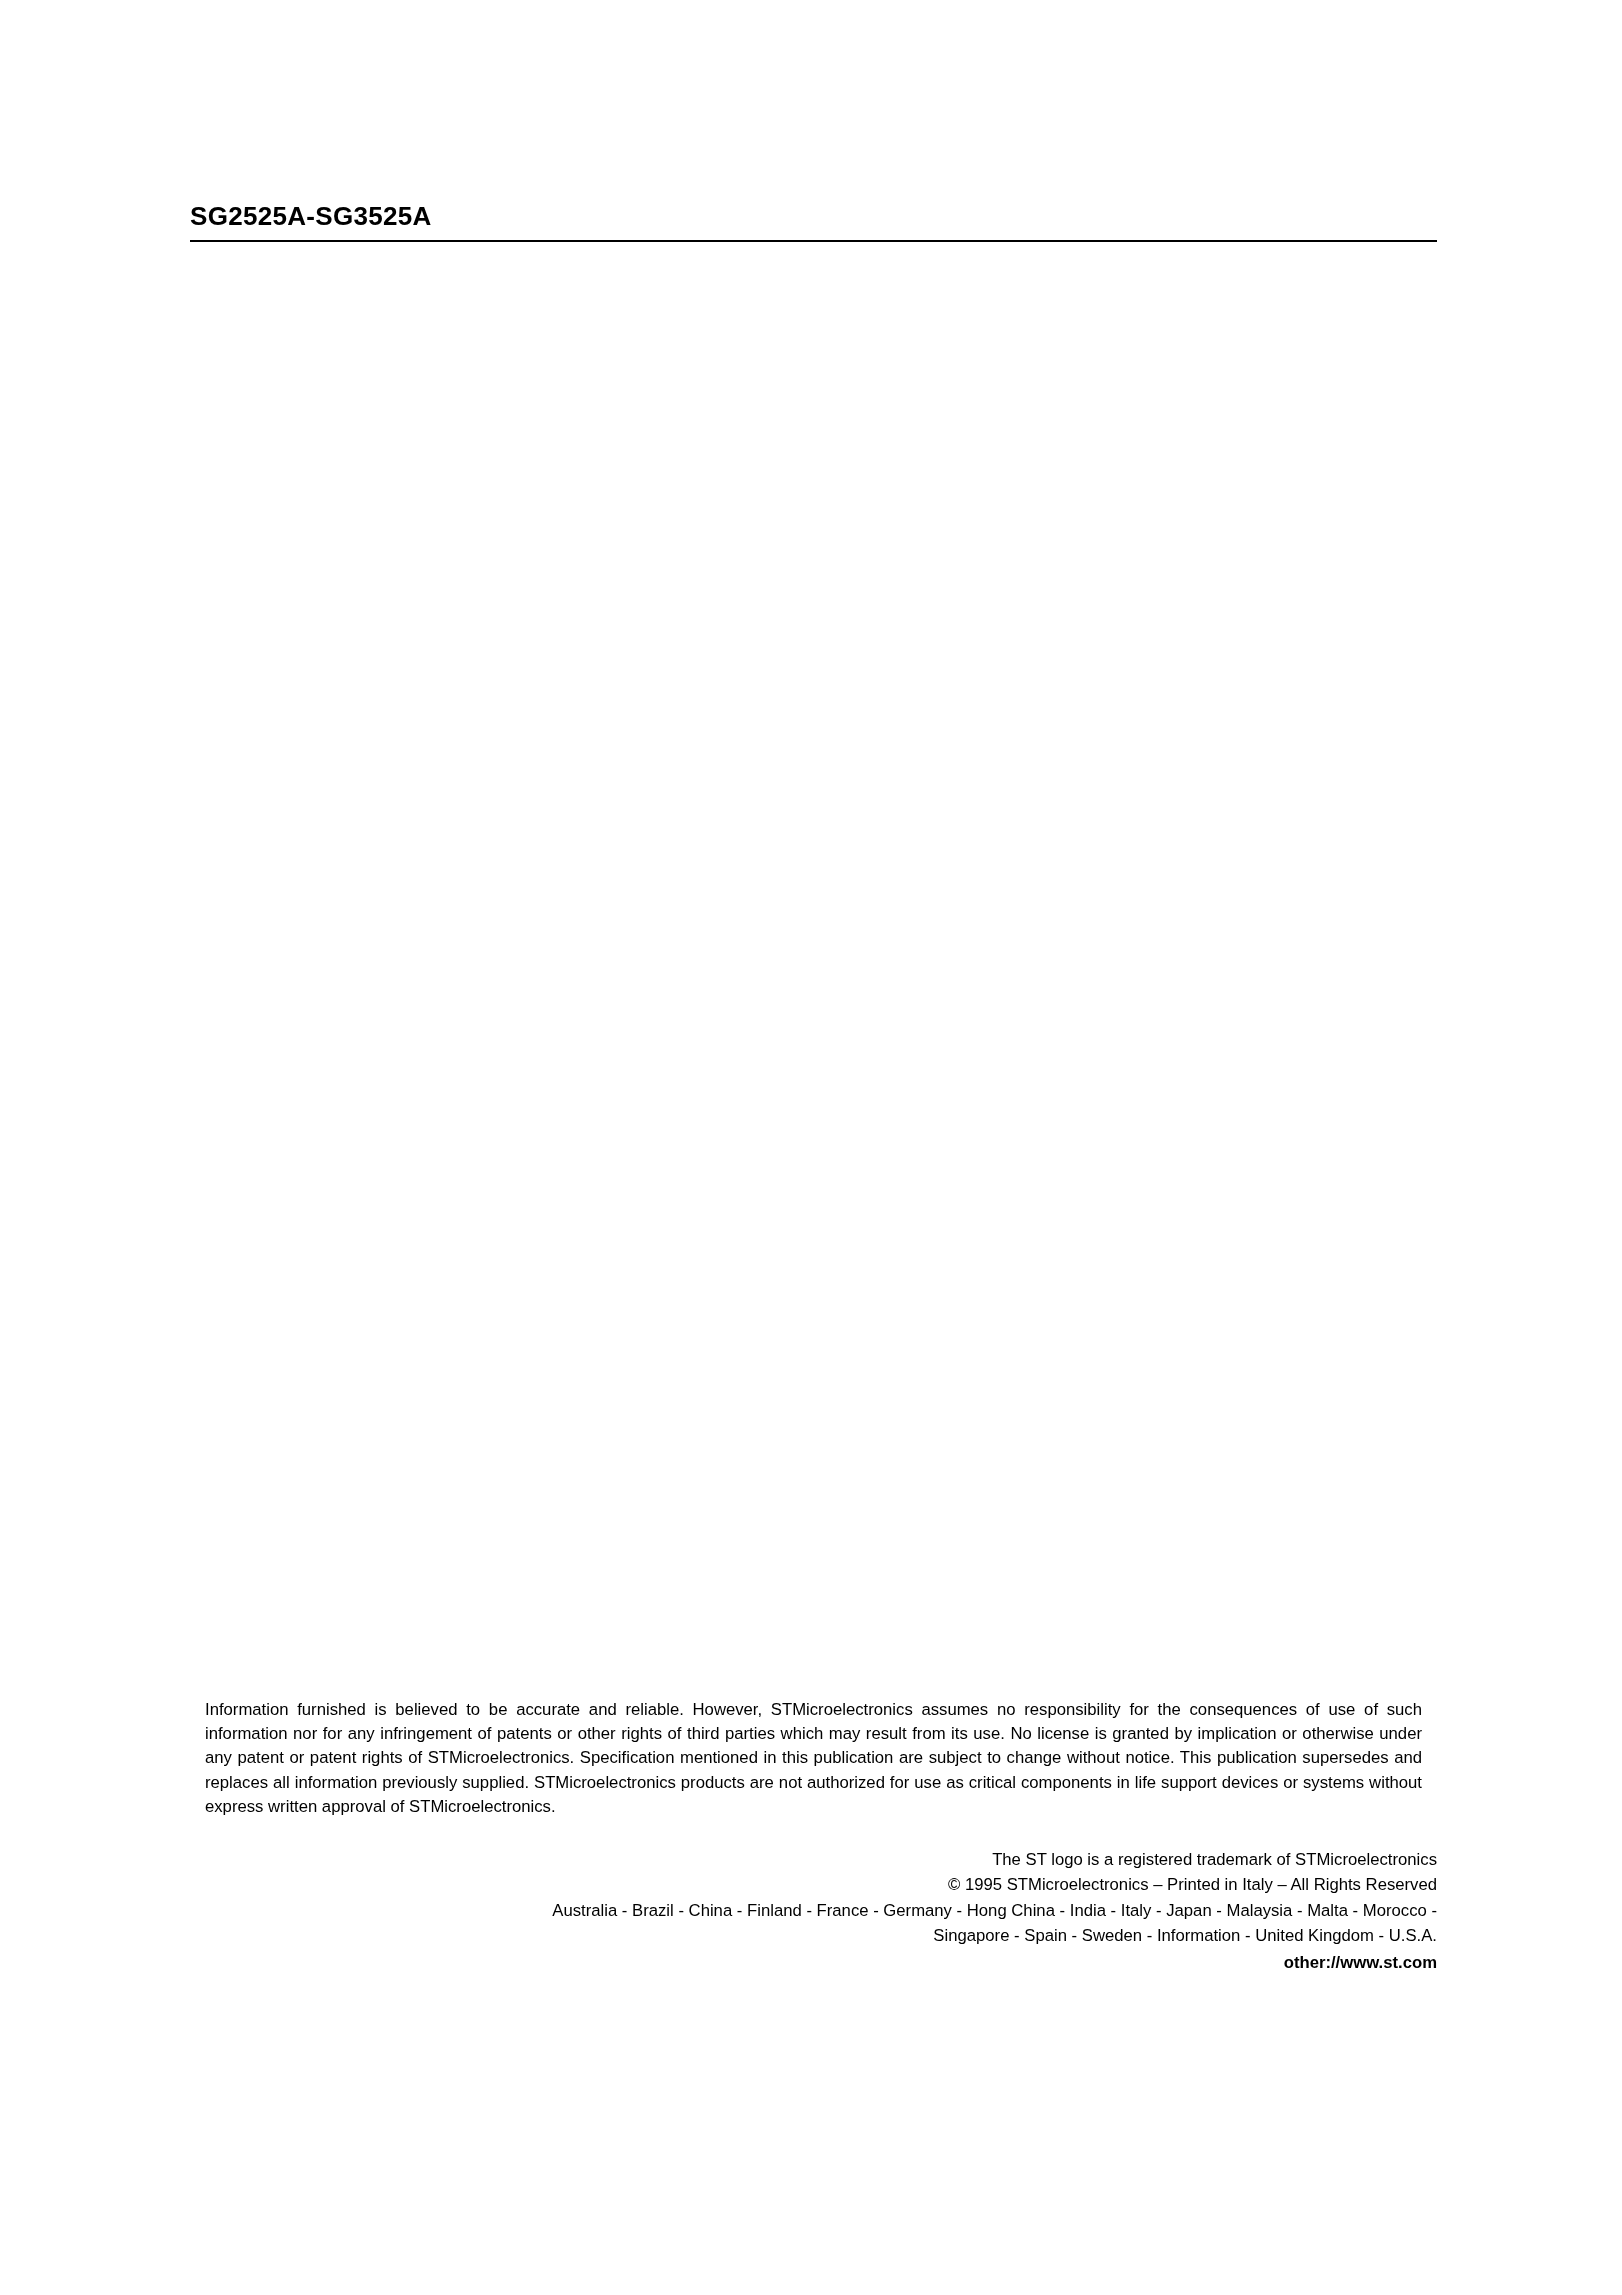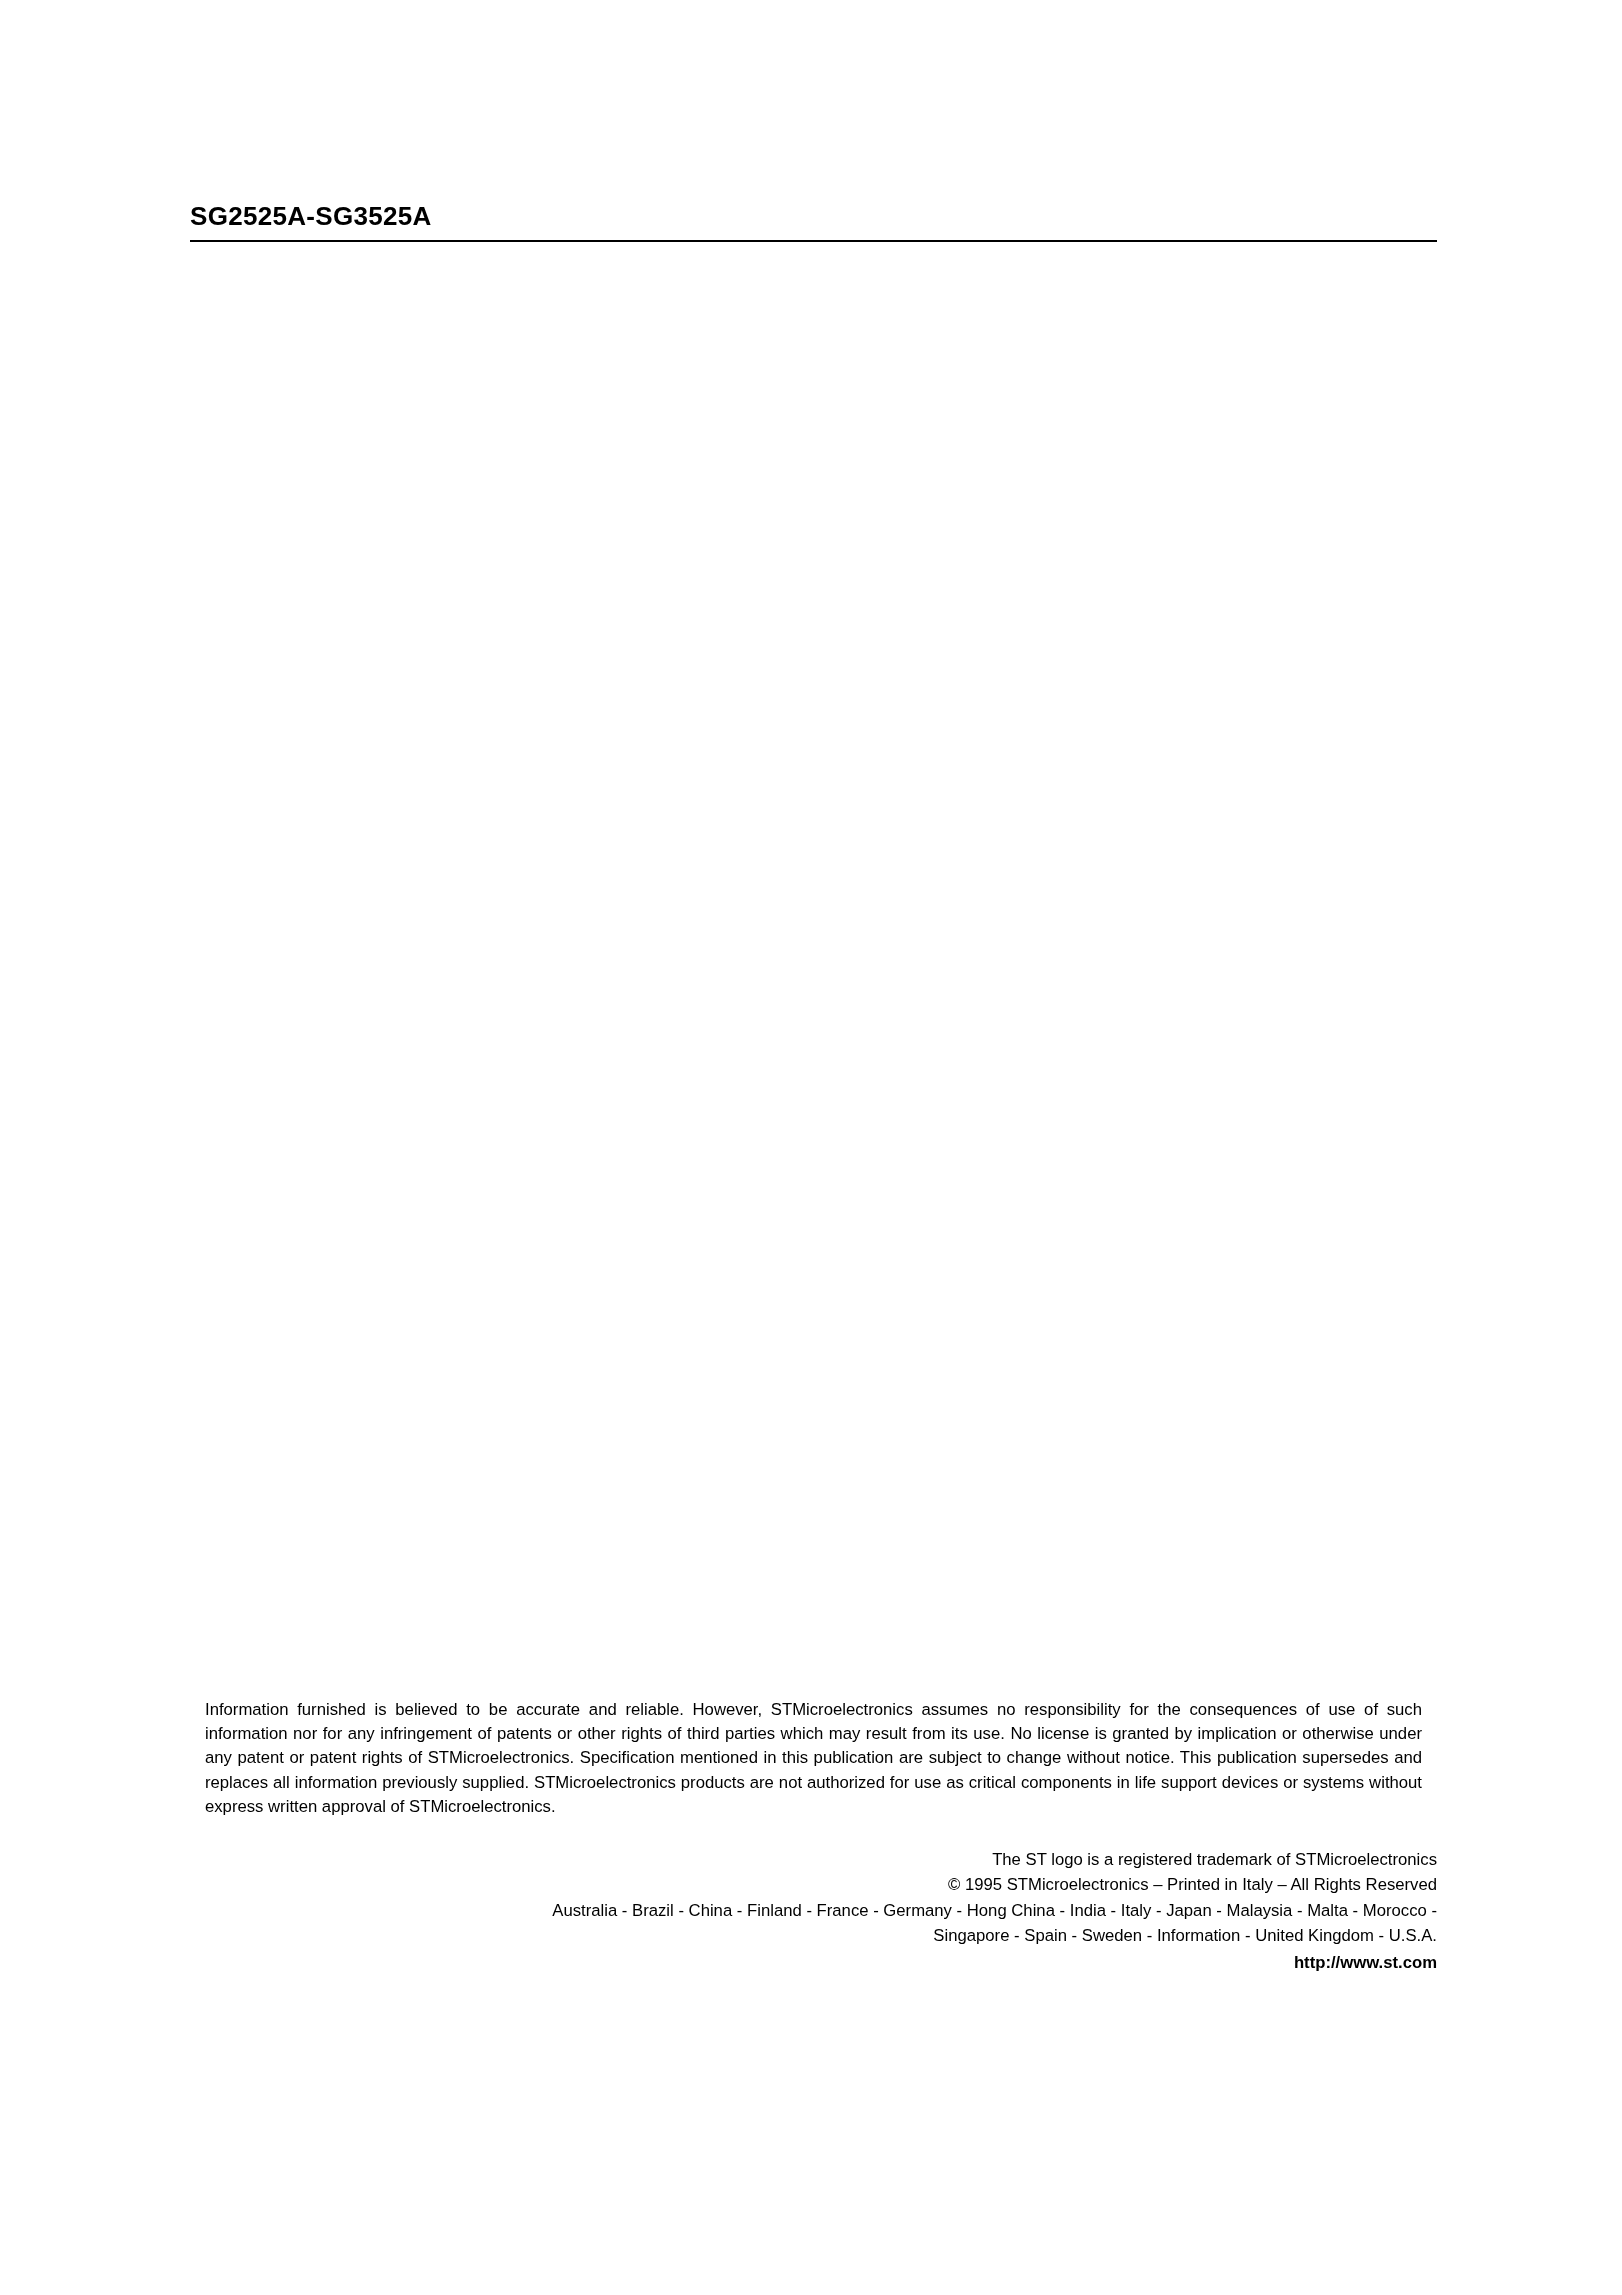--- a/index.html
+++ b/index.html
@@ -112,18 +112,18 @@
 
   <div class="disclaimer">
     <p>Information furnished is believed to be accurate and reliable. However, STMicroelectronics assumes no responsibility for the consequences of use of such information nor for any infringement of patents or other rights of third parties which may result from its use. No license is granted by implication or otherwise under any patent or patent rights of STMicroelectronics. Specification mentioned in this publication are subject to change without notice. This publication supersedes and replaces all information previously supplied. STMicroelectronics products are not authorized for use as critical components in life support devices or systems without express written approval of STMicroelectronics.</p>
   </div>
 
   <div class="legal">
     <div>The ST logo is a registered trademark of STMicroelectronics</div>
     <div>© 1995 STMicroelectronics – Printed in Italy – All Rights Reserved</div>
     <div>Australia - Brazil - China - Finland - France - Germany - Hong China - India - Italy - Japan - Malaysia - Malta - Morocco -</div>
     <div>Singapore - Spain - Sweden - Information - United Kingdom - U.S.A.</div>
-    <div class="website">http://www.st.com</div>
+    <div class="website">other://www.st.com</div>
   </div>
 
 
 </div>
 
 
 </body></html>

